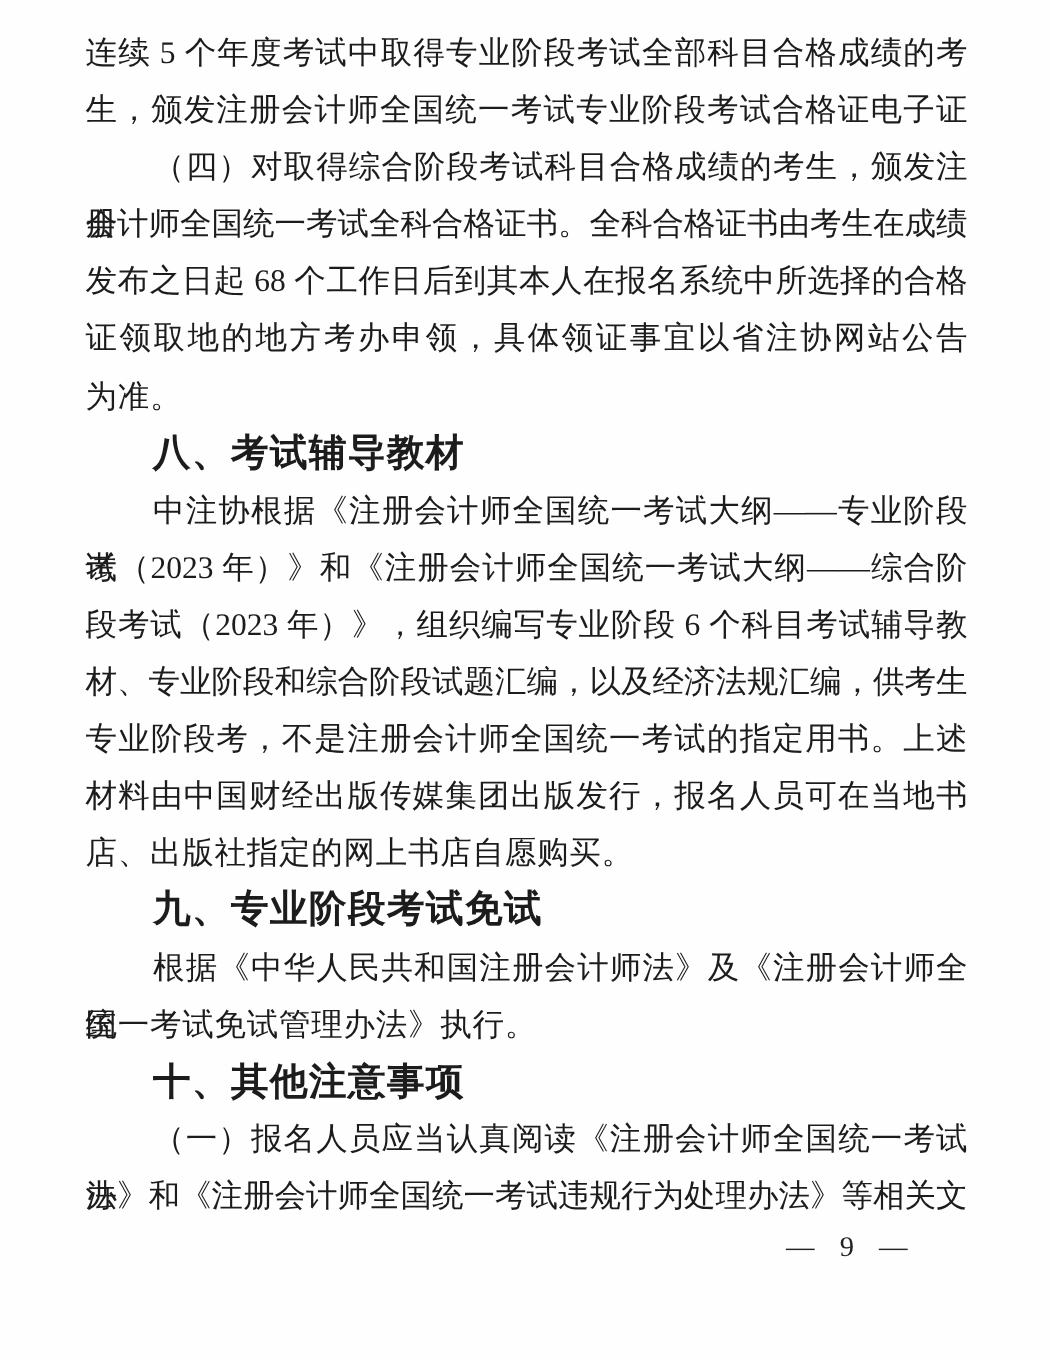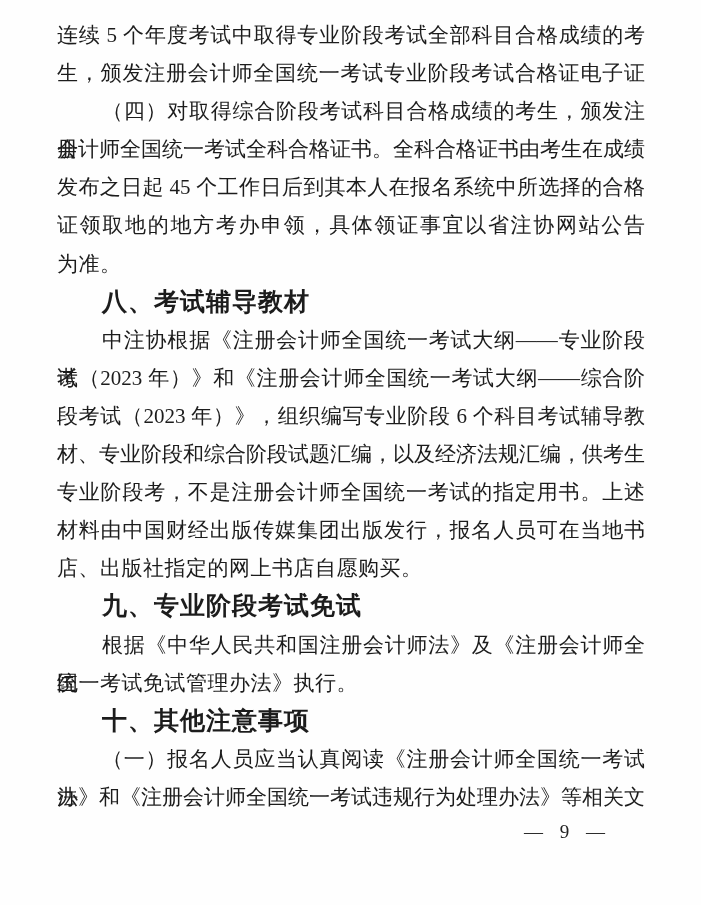--- a/index.html
+++ b/index.html
@@ -55,21 +55,21 @@
 </style>
 </head>
 <body>
 
 <div class="page">
 
   <div class="line justify">连续 5 个年度考试中取得专业阶段考试全部科目合格成绩的考</div>
   <div class="line justify">生，颁发注册会计师全国统一考试专业阶段考试合格证电子证</div>
   <div class="line indent justify">（四）对取得综合阶段考试科目合格成绩的考生，颁发注册</div>
   <div class="line justify">会计师全国统一考试全科合格证书。全科合格证书由考生在成绩</div>
-  <div class="line justify">发布之日起 45 个工作日后到其本人在报名系统中所选择的合格</div>
+  <div class="line justify">发布之日起 68 个工作日后到其本人在报名系统中所选择的合格</div>
   <div class="line justify">证领取地的地方考办申领，具体领证事宜以省注协网站公告</div>
   <div class="line">为准。</div>
   <div class="line indent heading">八、考试辅导教材</div>
   <div class="line indent justify">中注协根据《注册会计师全国统一考试大纲——专业阶段考</div>
   <div class="line justify">试（2023 年）》和《注册会计师全国统一考试大纲——综合阶</div>
   <div class="line justify">段考试（2023 年）》，组织编写专业阶段 6 个科目考试辅导教</div>
   <div class="line justify">材、专业阶段和综合阶段试题汇编，以及经济法规汇编，供考生</div>
   <div class="line justify">专业阶段考，不是注册会计师全国统一考试的指定用书。上述</div>
   <div class="line justify">材料由中国财经出版传媒集团出版发行，报名人员可在当地书</div>
   <div class="line">店、出版社指定的网上书店自愿购买。</div>

